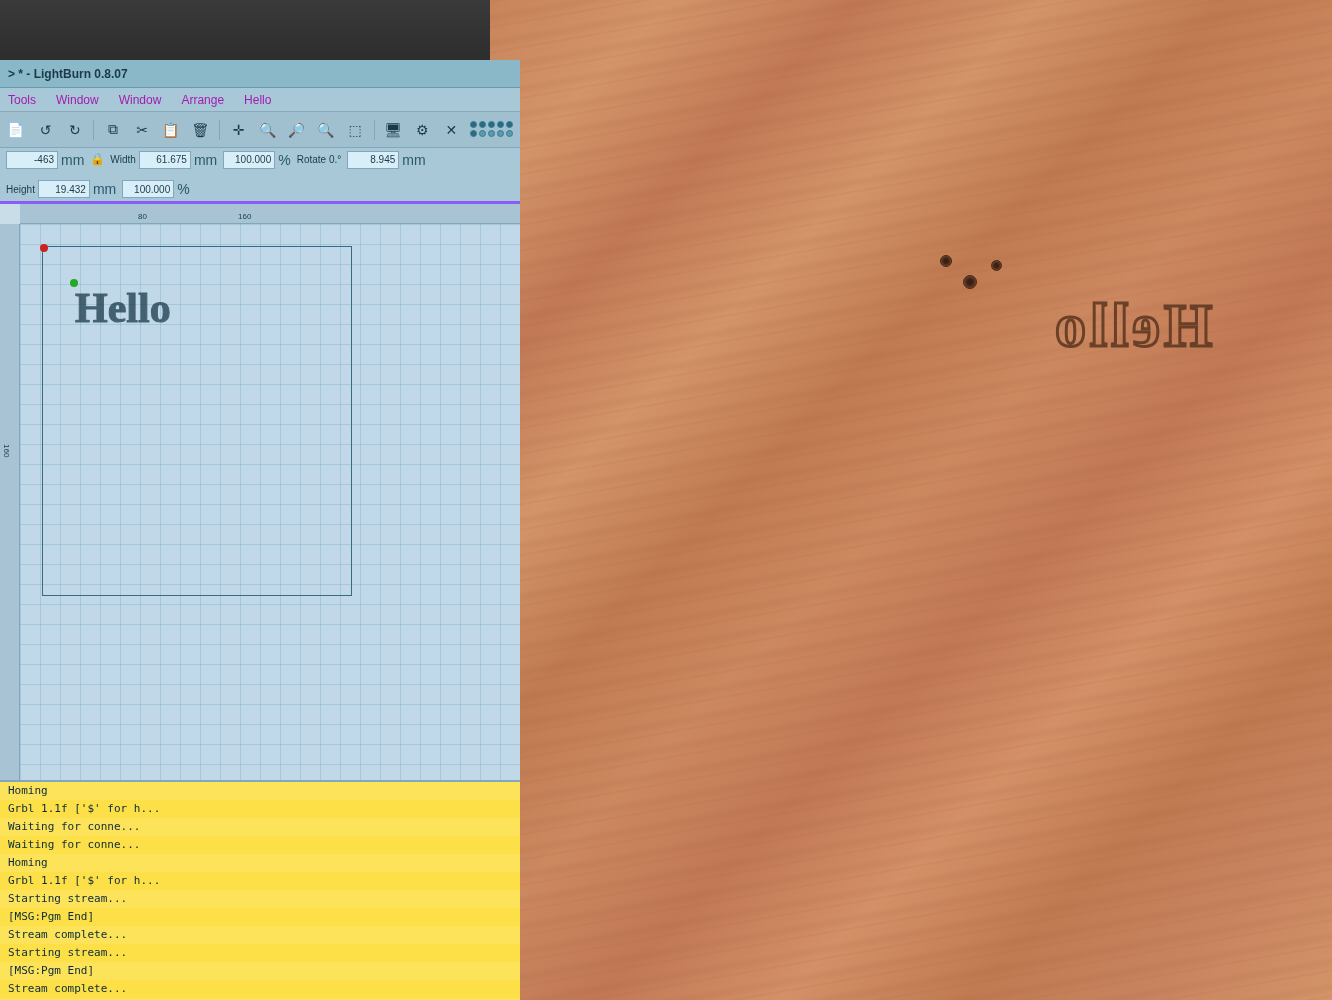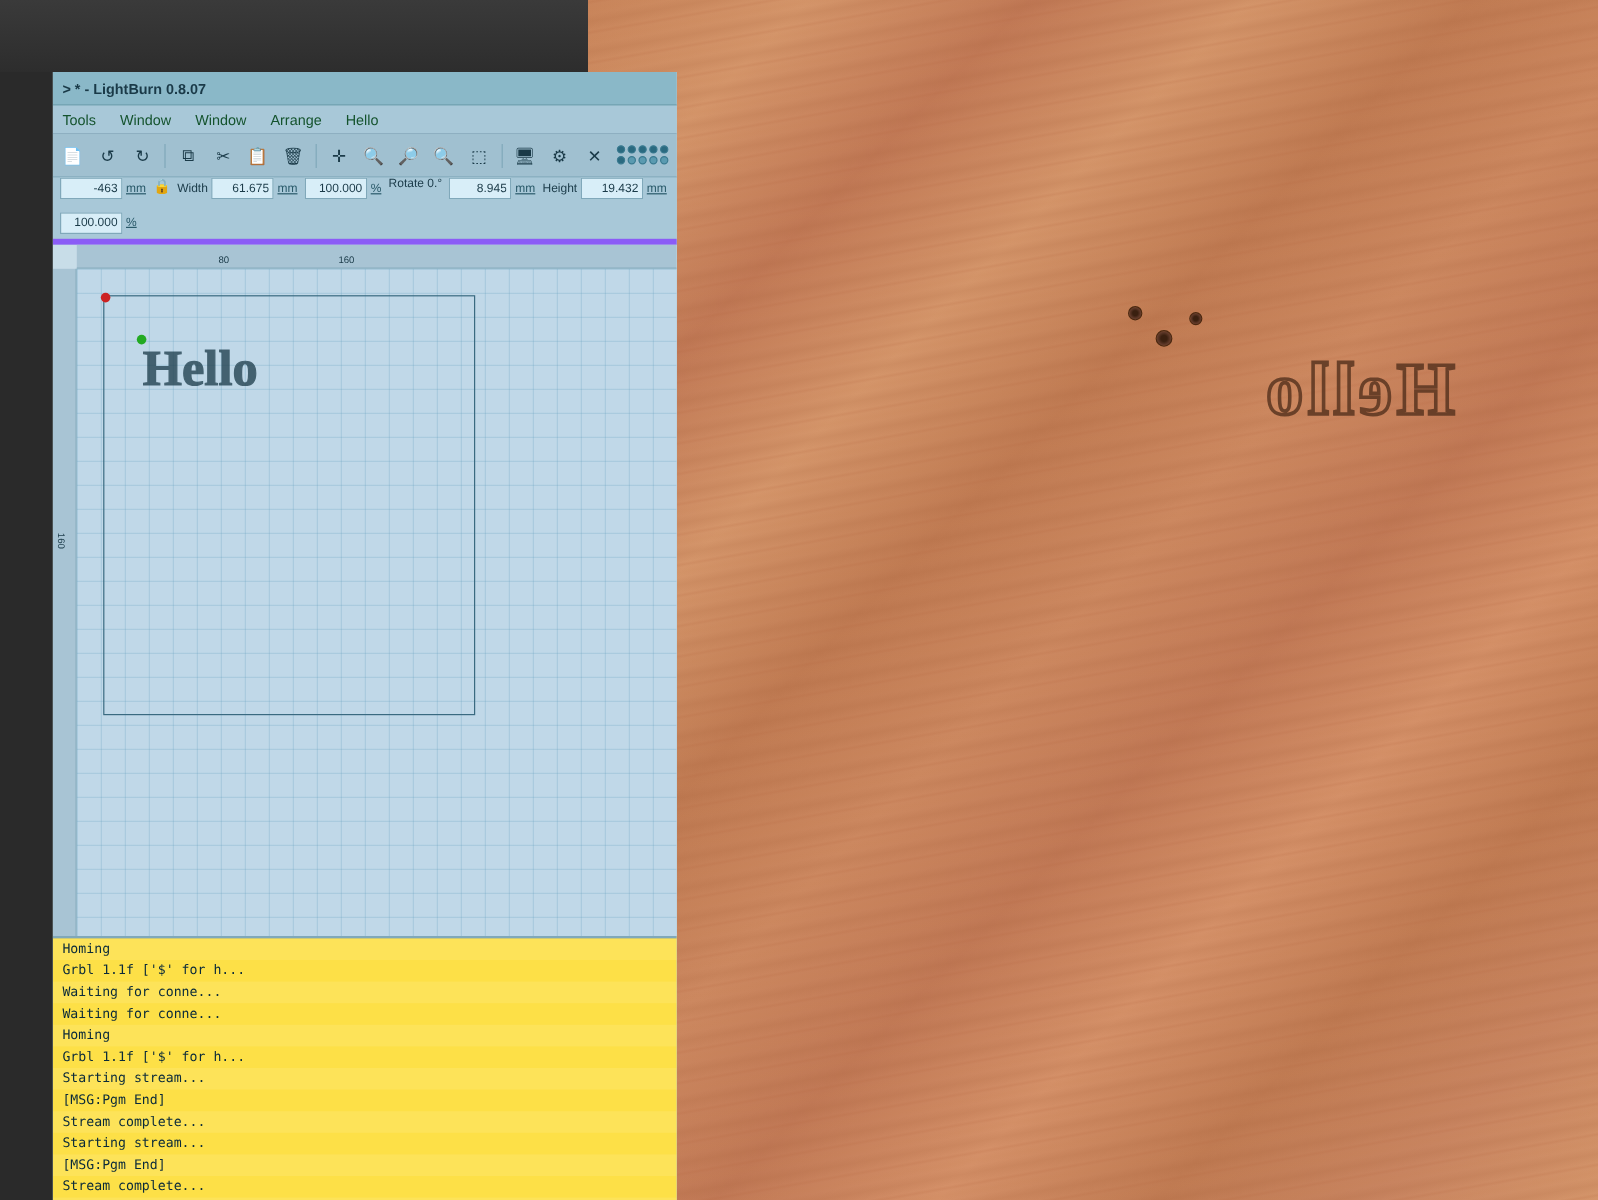--- a/index.html
+++ b/index.html
@@ -93,21 +93,20 @@
     
     .lightburn-window {
       position: absolute;
       top: 60px;
       left: 0;
       width: 520px;
       height: 940px;
       background: #b8d4e0;
       z-index: 10;
       overflow: hidden;
-      margin-left: 44px;
     }
 
     
     .title-bar {
       height: 28px;
       background: #8ab8c8;
       display: flex;
       align-items: center;
       padding: 0 8px;
       border-bottom: 1px solid #6a9aaa;
@@ -125,21 +124,21 @@
       background: #a8c8d8;
       display: flex;
       align-items: center;
       padding: 0 4px;
       gap: 12px;
       border-bottom: 1px solid #88aabb;
     }
 
     .menu-item {
       font-size: 12px;
-      color: #14532d;
+      color: #a21caf;
       cursor: pointer;
       padding: 2px 4px;
     }
 
     
     .toolbar {
       height: 36px;
       background: #a0c0d0;
       display: flex;
       align-items: center;
@@ -167,24 +166,24 @@
       height: 20px;
       background: #80a8ba;
       margin: 0 2px;
     }
 
     
     .property-bar {
       height: 56px;
       background: #a8c8d8;
       display: flex;
-      align-items: flex-start;
+      align-items: center;
       padding: 0 6px;
       gap: 6px;
-      border-bottom: 5px solid #8b5cf6;
+      border-bottom: 3px solid #8b5cf6;
       font-size: 11px;
       color: #1a3a48;
       flex-wrap: wrap;
     }
 
     .prop-group {
       display: flex;
       align-items: center;
       gap: 3px;
     }
@@ -199,23 +198,22 @@
       padding: 0 3px;
       text-align: right;
     }
 
     .prop-label {
       font-size: 10px;
       color: #1a3a48;
     }
 
     .prop-unit {
-      font-size: 10px;
+      font-size: 14px;
       color: #2a5a6a;
-      text-decoration: underline;
     }
 
     .lock-icon {
       width: 14px;
       height: 16px;
       color: #2a5a6a;
       font-size: 12px;
     }
 
     

